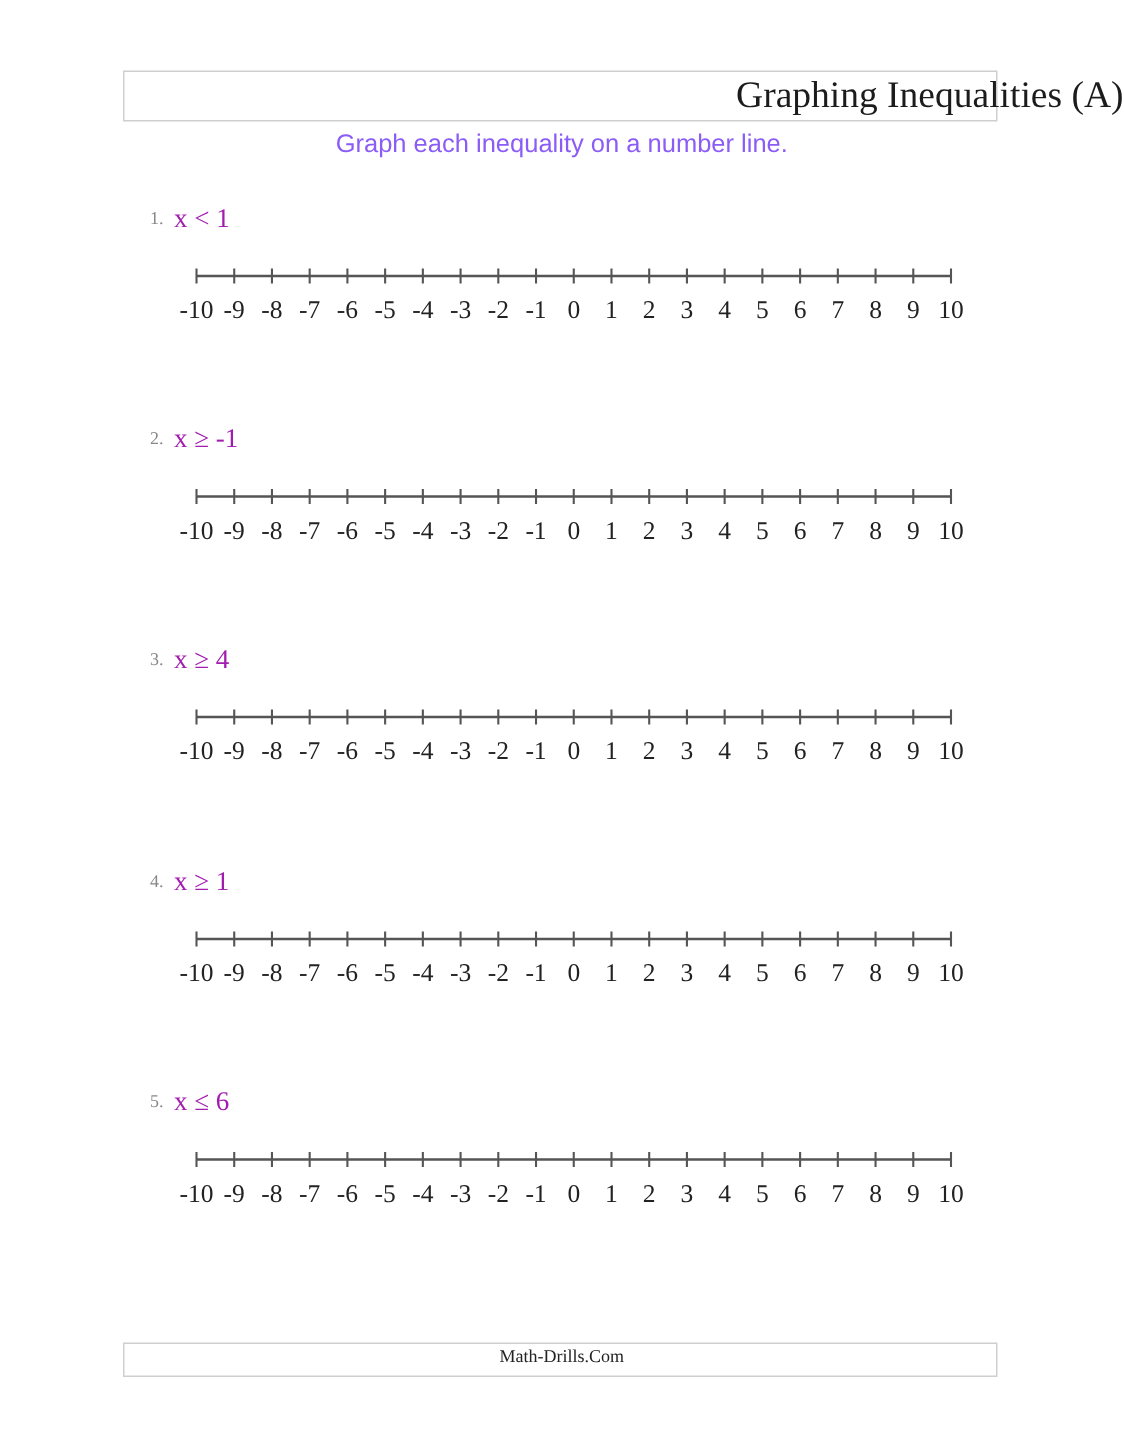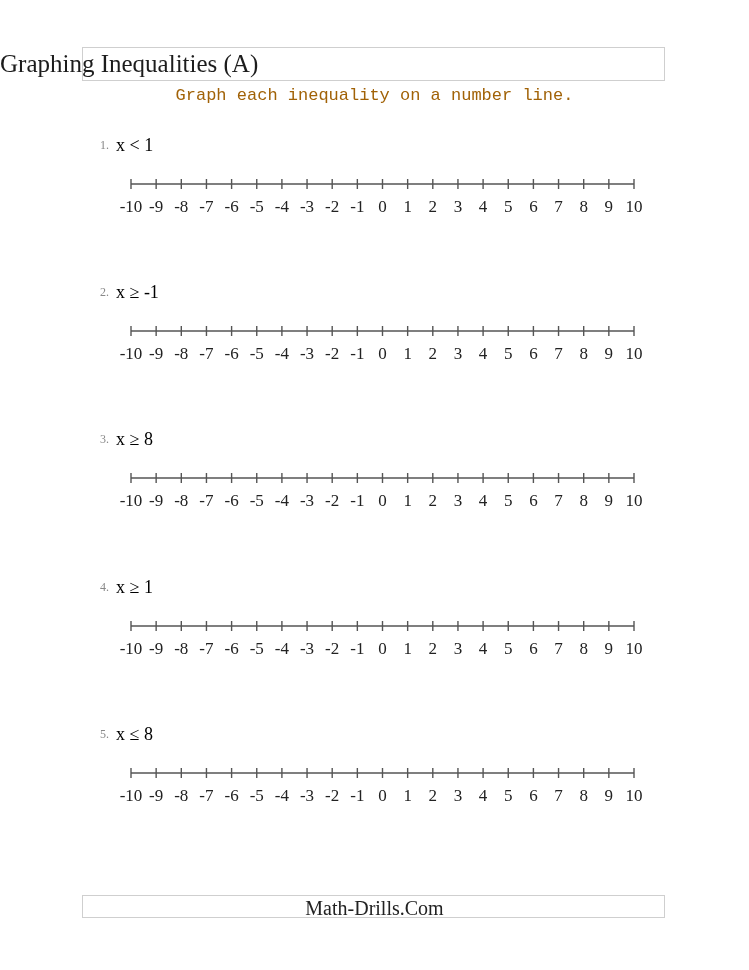--- a/index.html
+++ b/index.html
@@ -1,33 +1,33 @@
 <!DOCTYPE html>
 <html><head>
 <meta charset="utf-8">
 <style>
   html, body { margin: 0; padding: 0; background: #ffffff; }
   body { width: 749px; height: 970px; position: relative; overflow: hidden;
          font-family: "DejaVu Serif", "Liberation Serif", serif; color: #222; }
   .title-box { position: absolute; left: 82px; top: 47px; width: 583px; height: 34px;
                border: 1px solid #cfcfcf; box-sizing: border-box; }
-  .title { position: absolute; left: 0; right: 0; top: 50px; text-align: left;
+  .title { position: absolute; left: 0; right: 0; top: 50px; text-align: right;
            font-size: 25px; color: #1c1c1c; font-family: "Liberation Serif", serif; }
   .subtitle { position: absolute; left: 0; right: 0; top: 86px; text-align: center;
-              font-size: 17px; color: #a16207; font-family: Liberation Mono, monospace; }
+              font-size: 17px; color: #8b5cf6; font-family: Liberation Sans, sans-serif; }
   .problem { position: absolute; left: 0; width: 749px; height: 100px; }
   .pnum { position: absolute; left: 100px; top: 0px; font-size: 12px; color: #888;
           font-family: "Liberation Serif", serif; }
-  .pexpr { position: absolute; left: 116px; top: -3px; font-size: 18px; color: #000000;
+  .pexpr { position: absolute; left: 116px; top: -3px; font-size: 18px; color: #a21caf;
            font-family: "Liberation Serif", serif; }
   .nl { position: absolute; left: 0; top: 0; }
   .footer-box { position: absolute; left: 82px; top: 895px; width: 583px; height: 23px;
                 border: 1px solid #cfcfcf; box-sizing: border-box; }
   .footer { position: absolute; left: 0; right: 0; top: 897px; text-align: center;
-            font-size: 20px; color: #222; font-family: "Liberation Serif", serif; }
+            font-size: 12px; color: #222; font-family: "Liberation Serif", serif; }
 </style>
 </head>
 <body>
 
 <div class="title-box"></div>
 <div class="title">Graphing Inequalities (A)</div>
 <div class="subtitle">Graph each inequality on a number line.</div>
 
 <div class="problem" style="top:138px">
   <span class="pnum">1.</span>
@@ -124,21 +124,21 @@
       <text x="583.7" y="74" text-anchor="middle" font-size="17" font-family="&quot;Liberation Serif&quot;, serif" fill="#222">8</text>
       <line x1="608.8499999999999" x2="608.8499999999999" y1="41" y2="51" stroke="#555555" stroke-width="1.4"></line>
       <text x="608.8499999999999" y="74" text-anchor="middle" font-size="17" font-family="&quot;Liberation Serif&quot;, serif" fill="#222">9</text>
       <line x1="634" x2="634" y1="41" y2="51" stroke="#555555" stroke-width="1.4"></line>
       <text x="634" y="74" text-anchor="middle" font-size="17" font-family="&quot;Liberation Serif&quot;, serif" fill="#222">10</text>
     </svg>
 </div>
 
 <div class="problem" style="top:432px">
   <span class="pnum">3.</span>
-  <span class="pexpr">x ≥ 8</span>
+  <span class="pexpr">x ≥ 4</span>
   <svg class="nl" width="749" height="90">
       <line x1="131" x2="634" y1="46" y2="46" stroke="#555555" stroke-width="1.6"></line>
       <line x1="131" x2="131" y1="41" y2="51" stroke="#555555" stroke-width="1.4"></line>
       <text x="131" y="74" text-anchor="middle" font-size="17" font-family="&quot;Liberation Serif&quot;, serif" fill="#222">-10</text>
       <line x1="156.15" x2="156.15" y1="41" y2="51" stroke="#555555" stroke-width="1.4"></line>
       <text x="156.15" y="74" text-anchor="middle" font-size="17" font-family="&quot;Liberation Serif&quot;, serif" fill="#222">-9</text>
       <line x1="181.3" x2="181.3" y1="41" y2="51" stroke="#555555" stroke-width="1.4"></line>
       <text x="181.3" y="74" text-anchor="middle" font-size="17" font-family="&quot;Liberation Serif&quot;, serif" fill="#222">-8</text>
       <line x1="206.45" x2="206.45" y1="41" y2="51" stroke="#555555" stroke-width="1.4"></line>
       <text x="206.45" y="74" text-anchor="middle" font-size="17" font-family="&quot;Liberation Serif&quot;, serif" fill="#222">-7</text>
@@ -224,21 +224,21 @@
       <text x="583.7" y="74" text-anchor="middle" font-size="17" font-family="&quot;Liberation Serif&quot;, serif" fill="#222">8</text>
       <line x1="608.8499999999999" x2="608.8499999999999" y1="41" y2="51" stroke="#555555" stroke-width="1.4"></line>
       <text x="608.8499999999999" y="74" text-anchor="middle" font-size="17" font-family="&quot;Liberation Serif&quot;, serif" fill="#222">9</text>
       <line x1="634" x2="634" y1="41" y2="51" stroke="#555555" stroke-width="1.4"></line>
       <text x="634" y="74" text-anchor="middle" font-size="17" font-family="&quot;Liberation Serif&quot;, serif" fill="#222">10</text>
     </svg>
 </div>
 
 <div class="problem" style="top:727px">
   <span class="pnum">5.</span>
-  <span class="pexpr">x ≤ 8</span>
+  <span class="pexpr">x ≤ 6</span>
   <svg class="nl" width="749" height="90">
       <line x1="131" x2="634" y1="46" y2="46" stroke="#555555" stroke-width="1.6"></line>
       <line x1="131" x2="131" y1="41" y2="51" stroke="#555555" stroke-width="1.4"></line>
       <text x="131" y="74" text-anchor="middle" font-size="17" font-family="&quot;Liberation Serif&quot;, serif" fill="#222">-10</text>
       <line x1="156.15" x2="156.15" y1="41" y2="51" stroke="#555555" stroke-width="1.4"></line>
       <text x="156.15" y="74" text-anchor="middle" font-size="17" font-family="&quot;Liberation Serif&quot;, serif" fill="#222">-9</text>
       <line x1="181.3" x2="181.3" y1="41" y2="51" stroke="#555555" stroke-width="1.4"></line>
       <text x="181.3" y="74" text-anchor="middle" font-size="17" font-family="&quot;Liberation Serif&quot;, serif" fill="#222">-8</text>
       <line x1="206.45" x2="206.45" y1="41" y2="51" stroke="#555555" stroke-width="1.4"></line>
       <text x="206.45" y="74" text-anchor="middle" font-size="17" font-family="&quot;Liberation Serif&quot;, serif" fill="#222">-7</text>

